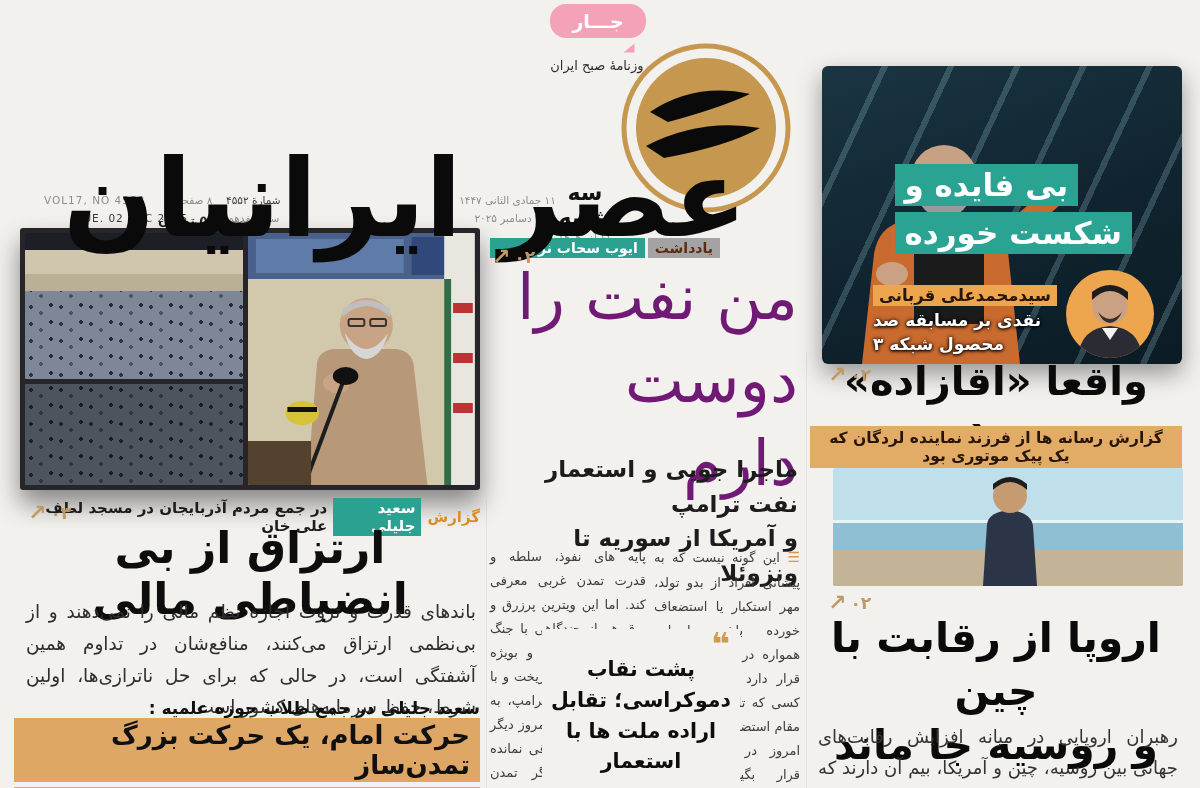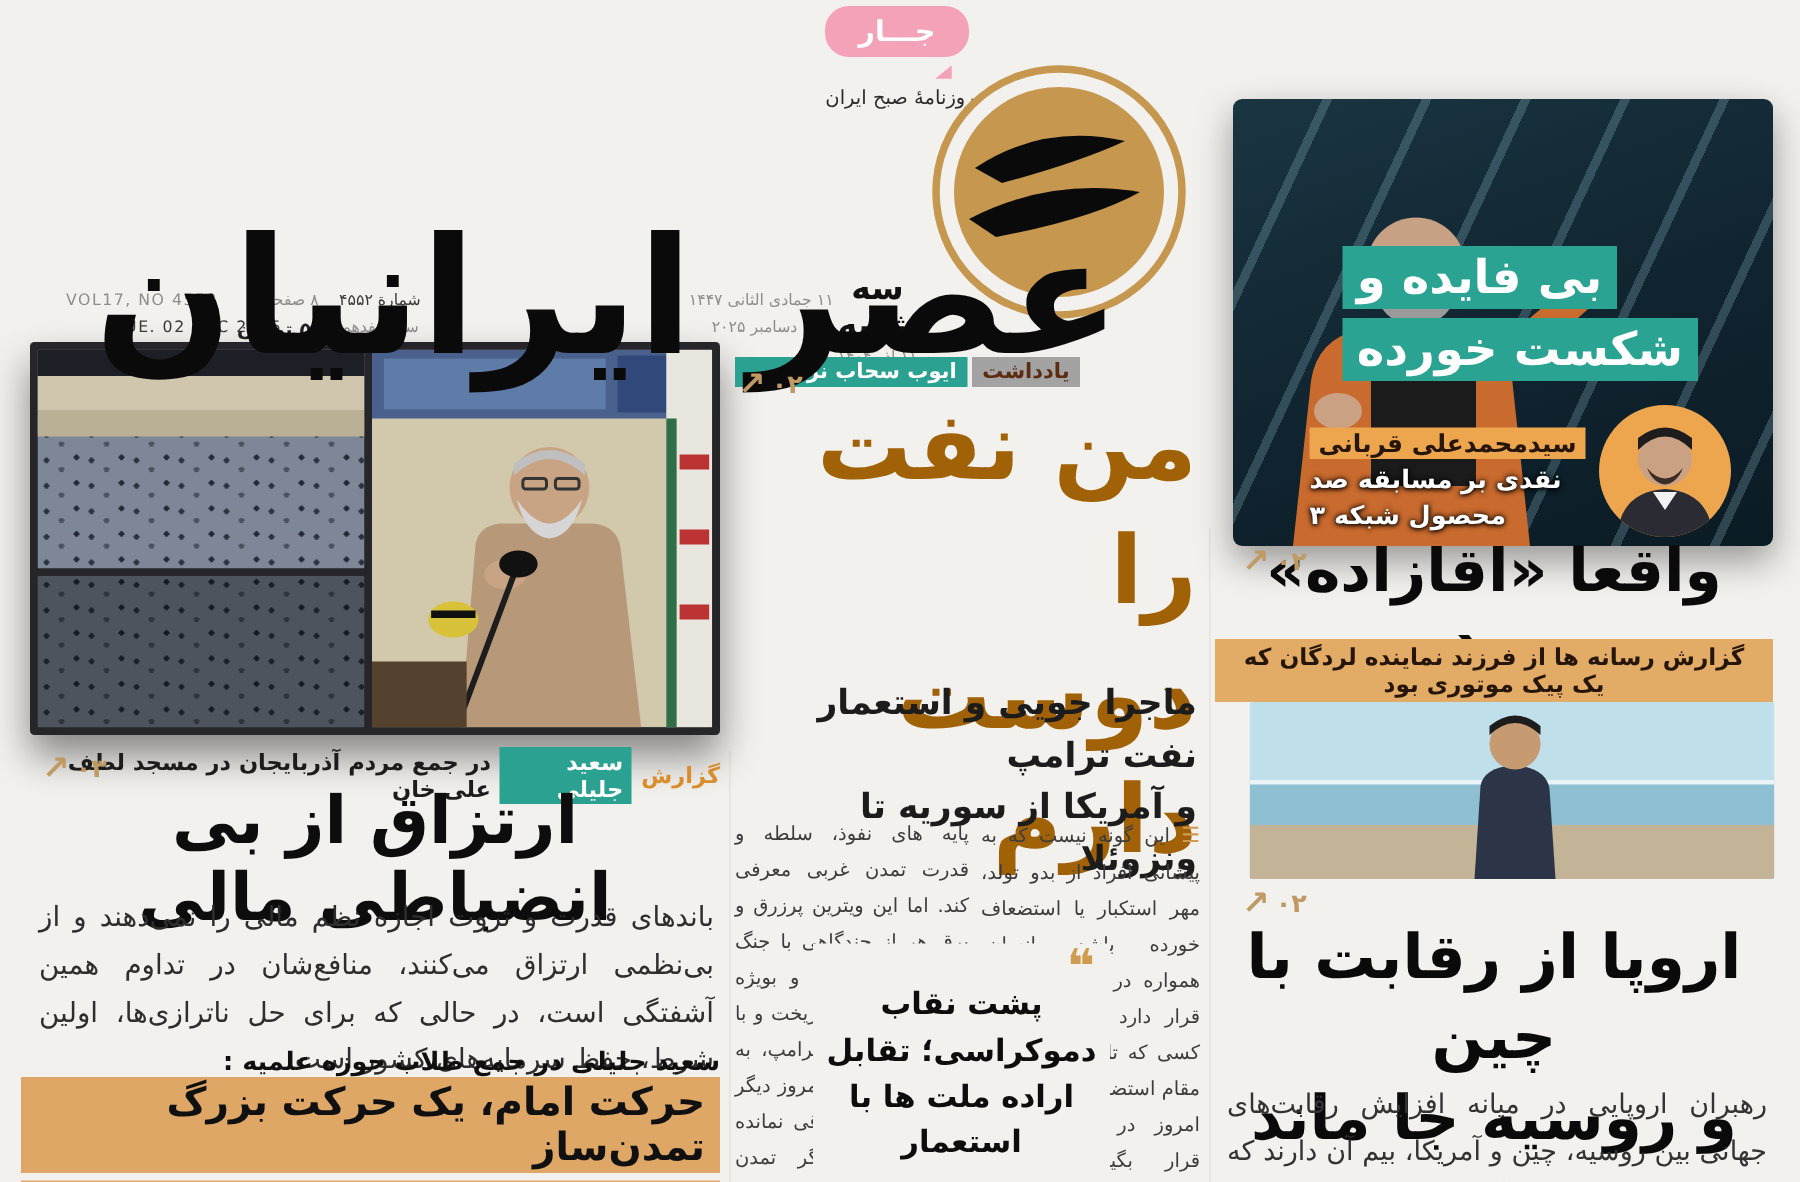--- a/index.html
+++ b/index.html
@@ -56,21 +56,21 @@
   .hl-left{left:20px;top:522px;width:460px;text-align:center;font-size:44px;font-weight:900;color:#0d0d0d;}
   .body-left{left:26px;top:596px;width:450px;font-size:18.5px;line-height:1.72;color:#2e2e2e;font-weight:500;}
   .subkick{left:20px;top:698px;width:460px;text-align:right;font-size:17px;font-weight:800;color:#101010;}
   .hilites{left:14px;top:718px;width:466px;text-align:right;}
   .hilites span{display:inline-block;background:#dfa765;color:#101010;font-size:26px;font-weight:900;
     padding:2px 10px;margin-bottom:5px;}
   
   .note-tags{left:490px;top:238px;width:308px;display:flex;justify-content:flex-end;gap:3px;}
   .m-note{left:492px;top:244px;}
   .hl-note{left:490px;top:256px;width:308px;text-align:right;font-size:63px;line-height:1.32;
-    font-weight:700;color:#a16207;}
+    font-weight:400;color:#701a75;}
   .sh-note{left:490px;top:452px;width:308px;text-align:right;font-size:23px;line-height:1.5;
     font-weight:600;color:#1c1c1c;}
   .note-body{left:490px;top:545px;width:310px;height:243px;}
   .colR{position:absolute;right:0;top:0;width:146px;font-size:13px;line-height:1.85;color:#3d3d3d;}
   .colL{position:absolute;left:0;top:0;width:156px;font-size:13px;line-height:1.85;color:#3d3d3d;}
   .para-ico{color:#cf9b4f;font-size:14px;}
   .pullquote{position:absolute;left:52px;top:84px;width:190px;background:#f2f1ee;padding:6px 4px;
     text-align:center;font-size:20.5px;font-weight:900;line-height:1.5;color:#0d0d0d;}
   .pullquote .q{color:#cf9b4f;font-size:32px;line-height:.6;display:block;text-align:right;padding-right:6px;}
   

